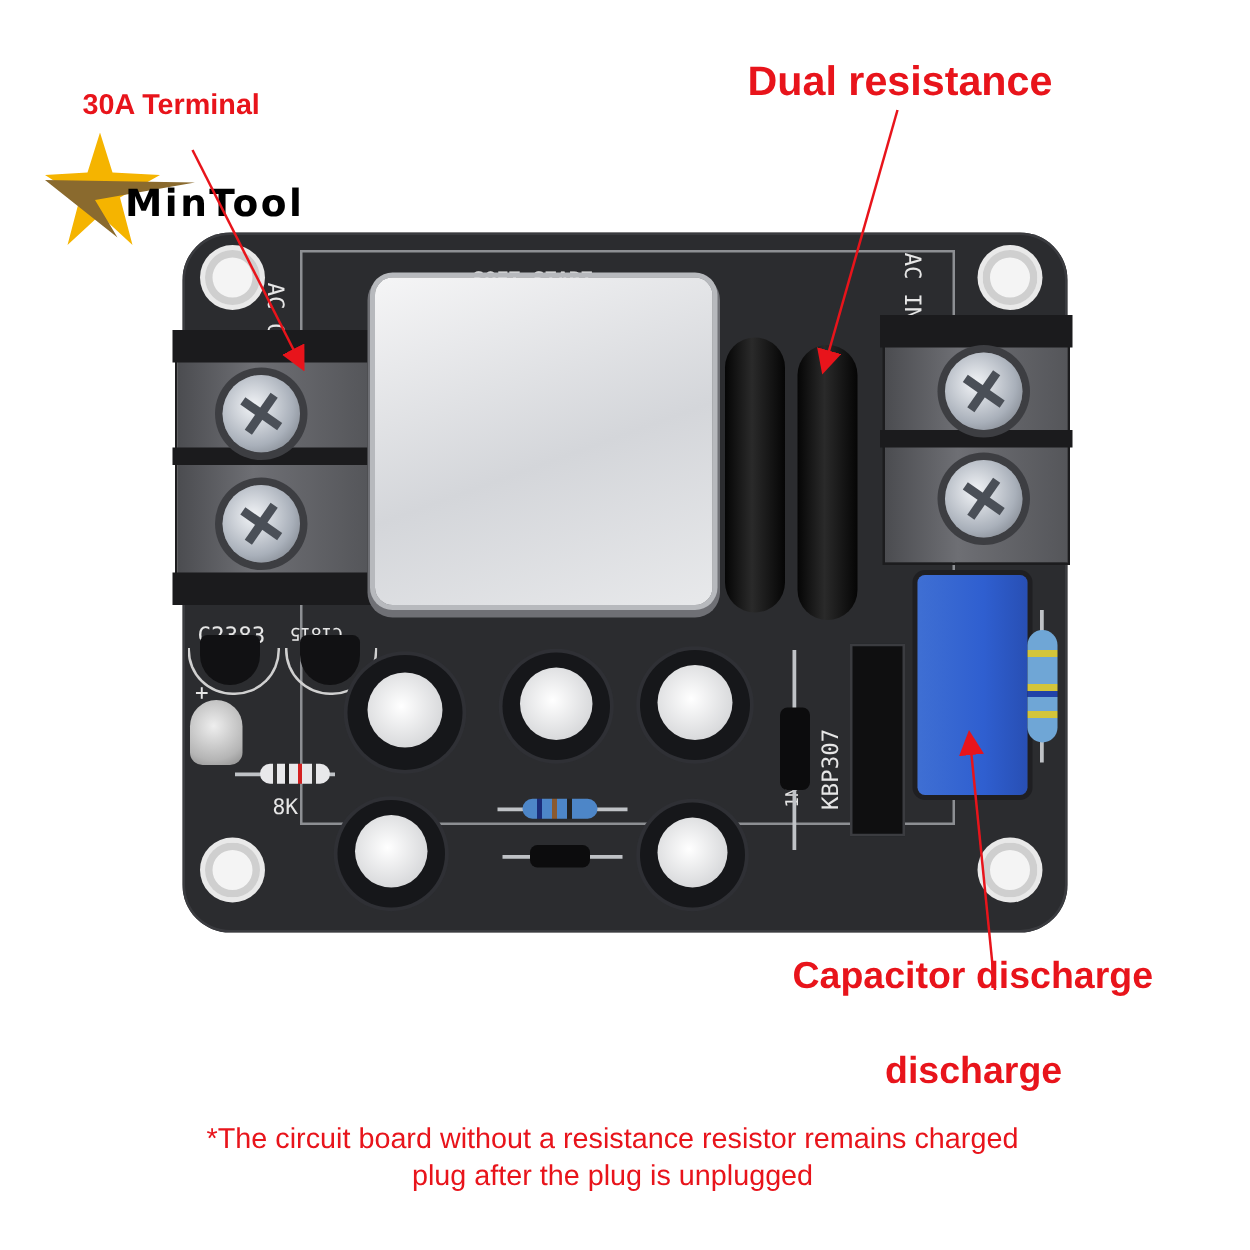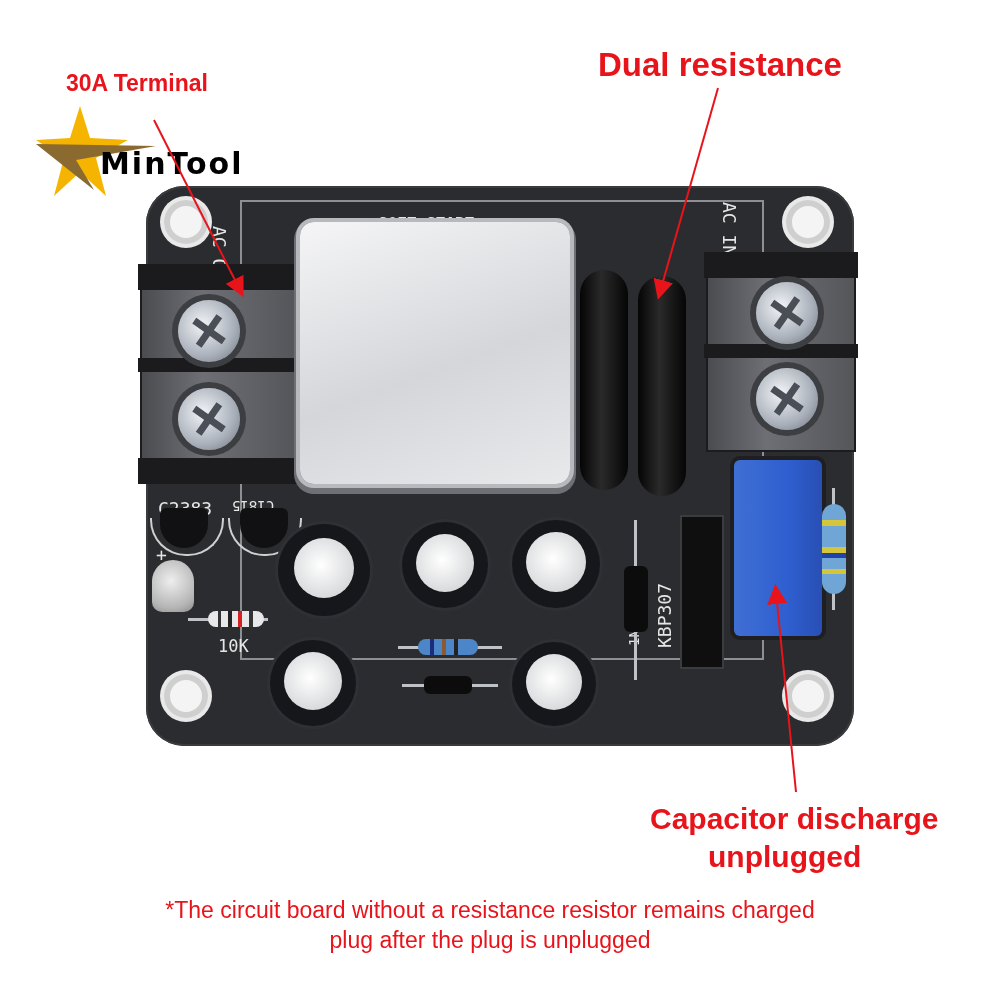--- a/index.html
+++ b/index.html
@@ -30,43 +30,43 @@
   .transistor-outline { position: absolute; width: 70px; height: 36px; border: 2px solid #d0d0d0; border-top: none; border-radius: 0 0 36px 36px; }
   svg.arrows { position: absolute; left: 0; top: 0; }
   .logo { position: absolute; left: 36px; top: 106px; width: 230px; height: 94px; }
   .logo-text { position: absolute; left: 100px; top: 146px; font-family: "DejaVu Sans", sans-serif; font-weight: bold; font-size: 30px; letter-spacing: 2px; color: #000; }
 </style>
 </head>
 <body>
 
 <div class="label" style="left:66px; top:70px; font-size:23px;">30A Terminal</div>
 <div class="label" style="left:598px; top:46px; font-size:33px;">Dual resistance</div>
-<div class="label" style="left:634px; top:802px; font-size:30px;margin-left:16px;">Capacitor discharge</div>
-<div class="label" style="left:708px; top:840px; font-size:30px;">unplugged</div>
+<div class="label" style="left:634px; top:764px; font-size:30px;">Capacitor discharge</div>
+<div class="label" style="left:708px; top:840px; font-size:30px;">discharge</div>
 
 <svg class="logo" viewBox="0 0 230 94" width="230" height="94">
   <polygon points="44,0 54,32 92,34 60,52 70,90 44,66 18,90 28,52 0,34 34,32" fill="#f5b400"></polygon>
   <polygon points="0,38 120,40 40,54 58,84" fill="#8a6a2e"></polygon>
 </svg>
 <div class="logo-text">MinTool</div>
 
 <div class="board">
   <div class="outline" style="left:94px; top:14px; width:520px; height:456px;"></div>
   <div class="hole" style="left:18px; top:14px;"></div>
   <div class="hole" style="left:640px; top:14px;"></div>
   <div class="hole" style="left:18px; top:488px;"></div>
   <div class="hole" style="left:640px; top:488px;"></div>
 
   <div class="silk" style="left:84px; top:40px; transform:rotate(90deg); transform-origin:left top; font-size:18px;">AC OU</div>
   <div class="silk" style="left:594px; top:16px; transform:rotate(90deg); transform-origin:left top; font-size:18px;">AC IN</div>
   <div class="silk" style="left:232px; top:28px; font-weight:bold;">SOFT  START</div>
   <div class="silk" style="left:12px; top:312px; font-size:18px;">C2383</div>
   <div class="silk" style="left:86px; top:312px; font-size:14px; transform:rotate(180deg);">C1815</div>
   <div class="silk" style="left:10px; top:358px; font-size:18px;">+</div>
-  <div class="silk" style="left:72px; top:450px; font-size:17px;">10K</div>
+  <div class="silk" style="left:72px; top:450px; font-size:17px;">8K</div>
   <div class="silk" style="left:480px; top:460px; transform:rotate(-90deg); transform-origin:left top; font-size:14px;">1N5360B</div>
   <div class="silk" style="left:508px; top:462px; transform:rotate(-90deg); transform-origin:left top; font-size:18px;">KBP307</div>
 </div>
 
 <div class="terminal" style="left:140px; top:264px; width:152px; height:216px;">
   <div class="cap" style="top:-2px;"></div>
   <div class="cap" style="top:92px; height:14px;"></div>
   <div class="screw" style="left:36px; top:34px;"></div>
   <div class="screw" style="left:36px; top:122px;"></div>
   <div class="cap" style="bottom:-2px;"></div>

